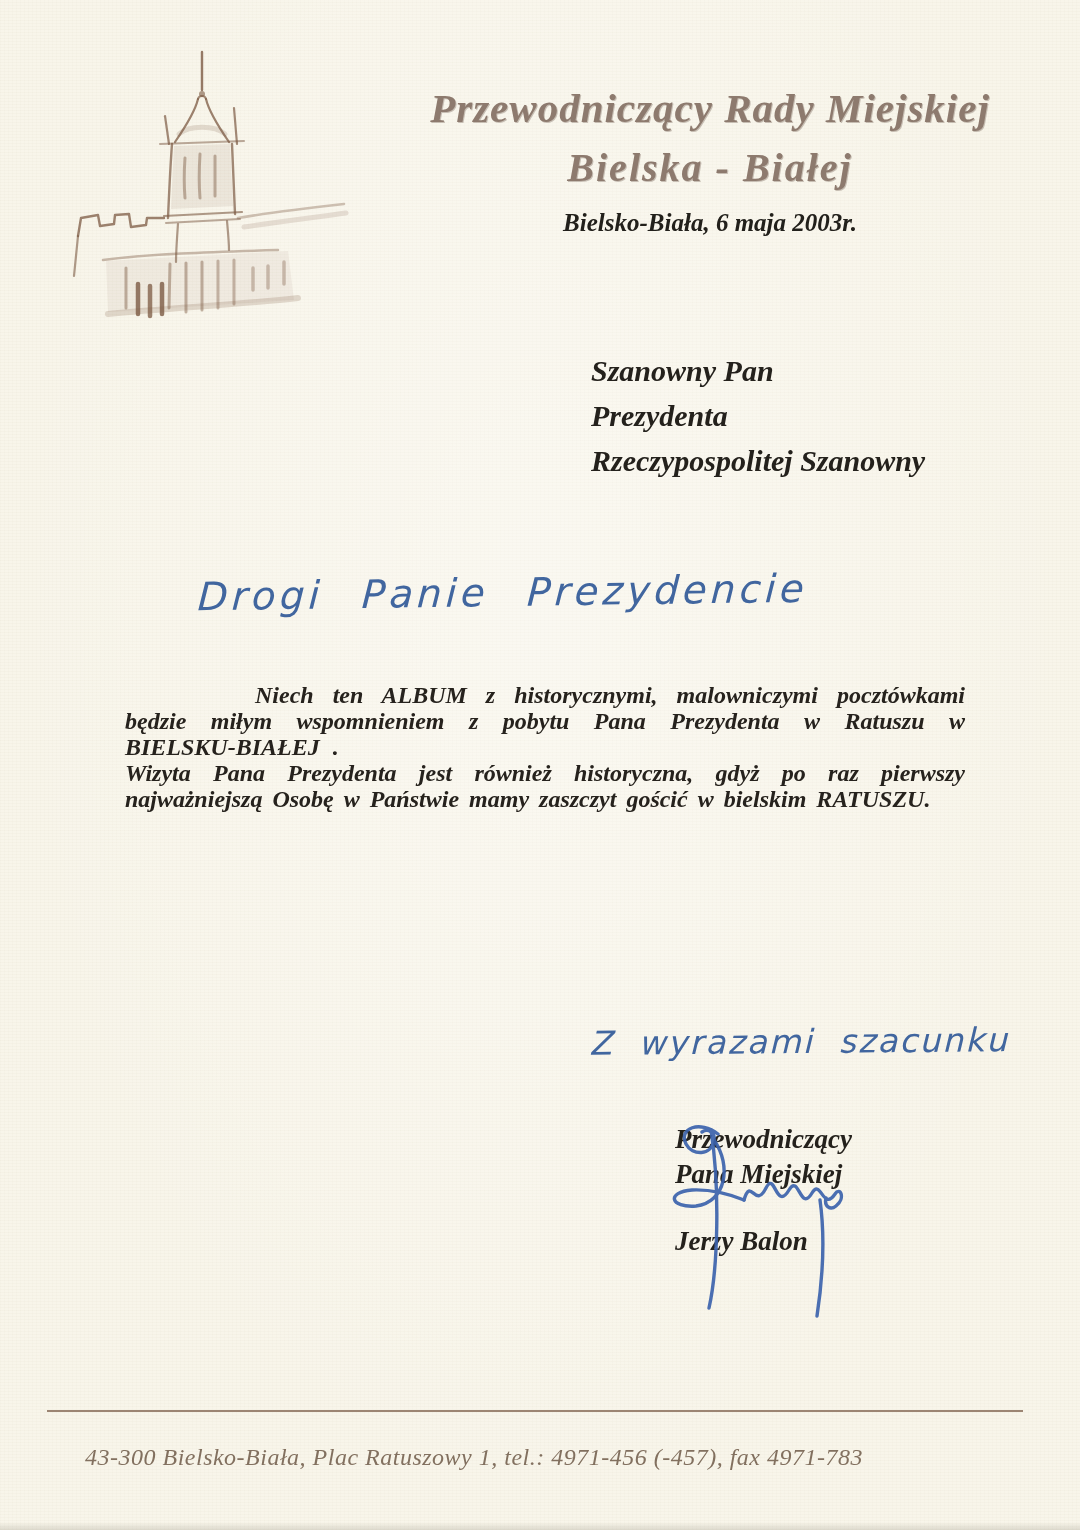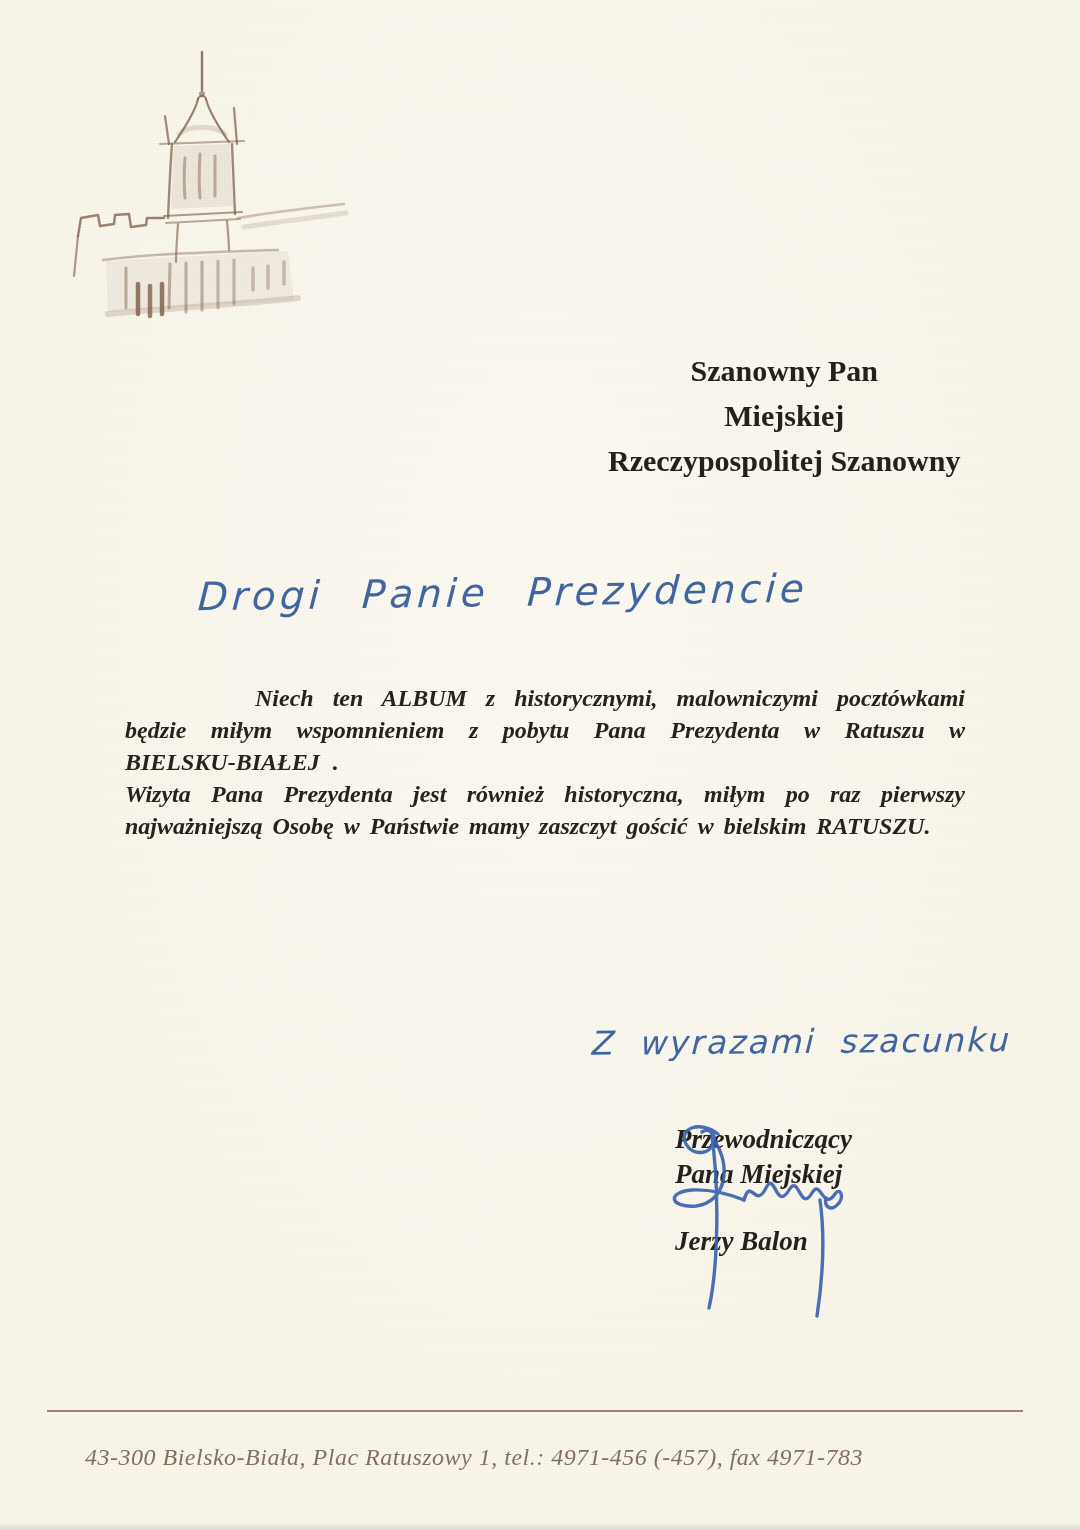--- a/index.html
+++ b/index.html
@@ -42,23 +42,23 @@
     color: #8d7a6e; letter-spacing: 2px; margin-top: 12px;
     text-shadow: 1px 1px 0 rgba(110,90,78,0.35);
   }
   .dateline {
     font-size: 25px; font-weight: bold; font-style: italic;
     color: #22201b; margin-top: 18px;
   }
 
   
   .recipient {
-    position: absolute; left: 608px; top: 348px;
-    font-size: 30px; font-weight: bold; 
-    color: #24211c; line-height: 45px; white-space: nowrap; text-align: center;
+    position: absolute; left: 591px; top: 348px;
+    font-size: 30px; font-weight: bold; font-style: italic;
+    color: #24211c; line-height: 45px; white-space: nowrap;
   }
 
   
   .handwritten {
     font-family: "DejaVu Sans", sans-serif;
     font-style: italic;
     color: #41669f;
     white-space: nowrap;
   }
   .greeting {
@@ -69,21 +69,21 @@
   .closing {
     position: absolute; left: 592px; top: 1022px;
     font-size: 33px; letter-spacing: 2px; word-spacing: 12px;
     transform: rotate(-0.5deg) skewX(-3deg);
   }
 
   
   .letter-body {
     position: absolute; left: 125px; top: 682px; width: 840px;
     font-size: 24px; font-weight: bold; font-style: italic;
-    color: #26221d; line-height: 32px;
+    color: #26221d; line-height: 26px;
     text-align: justify;
   }
   .letter-body p { margin: 0; }
   .letter-body p.indent-first { text-indent: 130px; word-spacing: 7px; }
   .letter-body p.mid { word-spacing: 4px; }
 
   
   .sig-block {
     position: absolute; left: 675px; top: 1122px;
     font-size: 27px; font-weight: bold; font-style: italic;
@@ -158,32 +158,37 @@
       <path d="M 114 238 L 114 268" stroke-width="4.5" opacity="0.8"></path>
 
       <path d="M 205 222 L 205 244" stroke-width="3.5" opacity="0.35"></path>
       <path d="M 220 220 L 220 242" stroke-width="3.5" opacity="0.35"></path>
       <path d="M 236 216 L 236 238" stroke-width="3.5" opacity="0.35"></path>
 
       <path d="M 60 268 C 120 262 200 258 250 252" stroke-width="6" opacity="0.2"></path>
     </g>
   </svg>
 
+  <div class="header-block">
+    <div class="header-title1">Przewodniczący Rady Miejskiej</div>
+    <div class="header-title2">Bielska - Białej</div>
+    <div class="dateline">Bielsko-Biała, 6 maja 2003r.</div>
+  </div>
 
   <div class="recipient">
     <div>Szanowny Pan</div>
-    <div>Miejskiej</div>
+    <div>Prezydenta</div>
     <div>Rzeczypospolitej Szanowny</div>
   </div>
 
   <div class="handwritten greeting">Drogi Panie Prezydencie</div>
 
   <div class="letter-body">
     <p class="indent-first">Niech ten ALBUM z historycznymi, malowniczymi pocztówkami będzie miłym wspomnieniem z pobytu Pana Prezydenta w Ratuszu w BIELSKU-BIAŁEJ .</p>
-    <p class="mid">Wizyta Pana Prezydenta jest również historyczna, miłym po raz pierwszy najważniejszą Osobę w Państwie mamy zaszczyt gościć w bielskim RATUSZU.</p>
+    <p class="mid">Wizyta Pana Prezydenta jest również historyczna, gdyż po raz pierwszy najważniejszą Osobę w Państwie mamy zaszczyt gościć w bielskim RATUSZU.</p>
   </div>
 
   <div class="handwritten closing">Z wyrazami szacunku</div>
 
   <div class="sig-block">
     <div>Przewodniczący</div>
     <div>Pana Miejskiej</div>
     <div class="sig-name">Jerzy Balon</div>
   </div>
 

